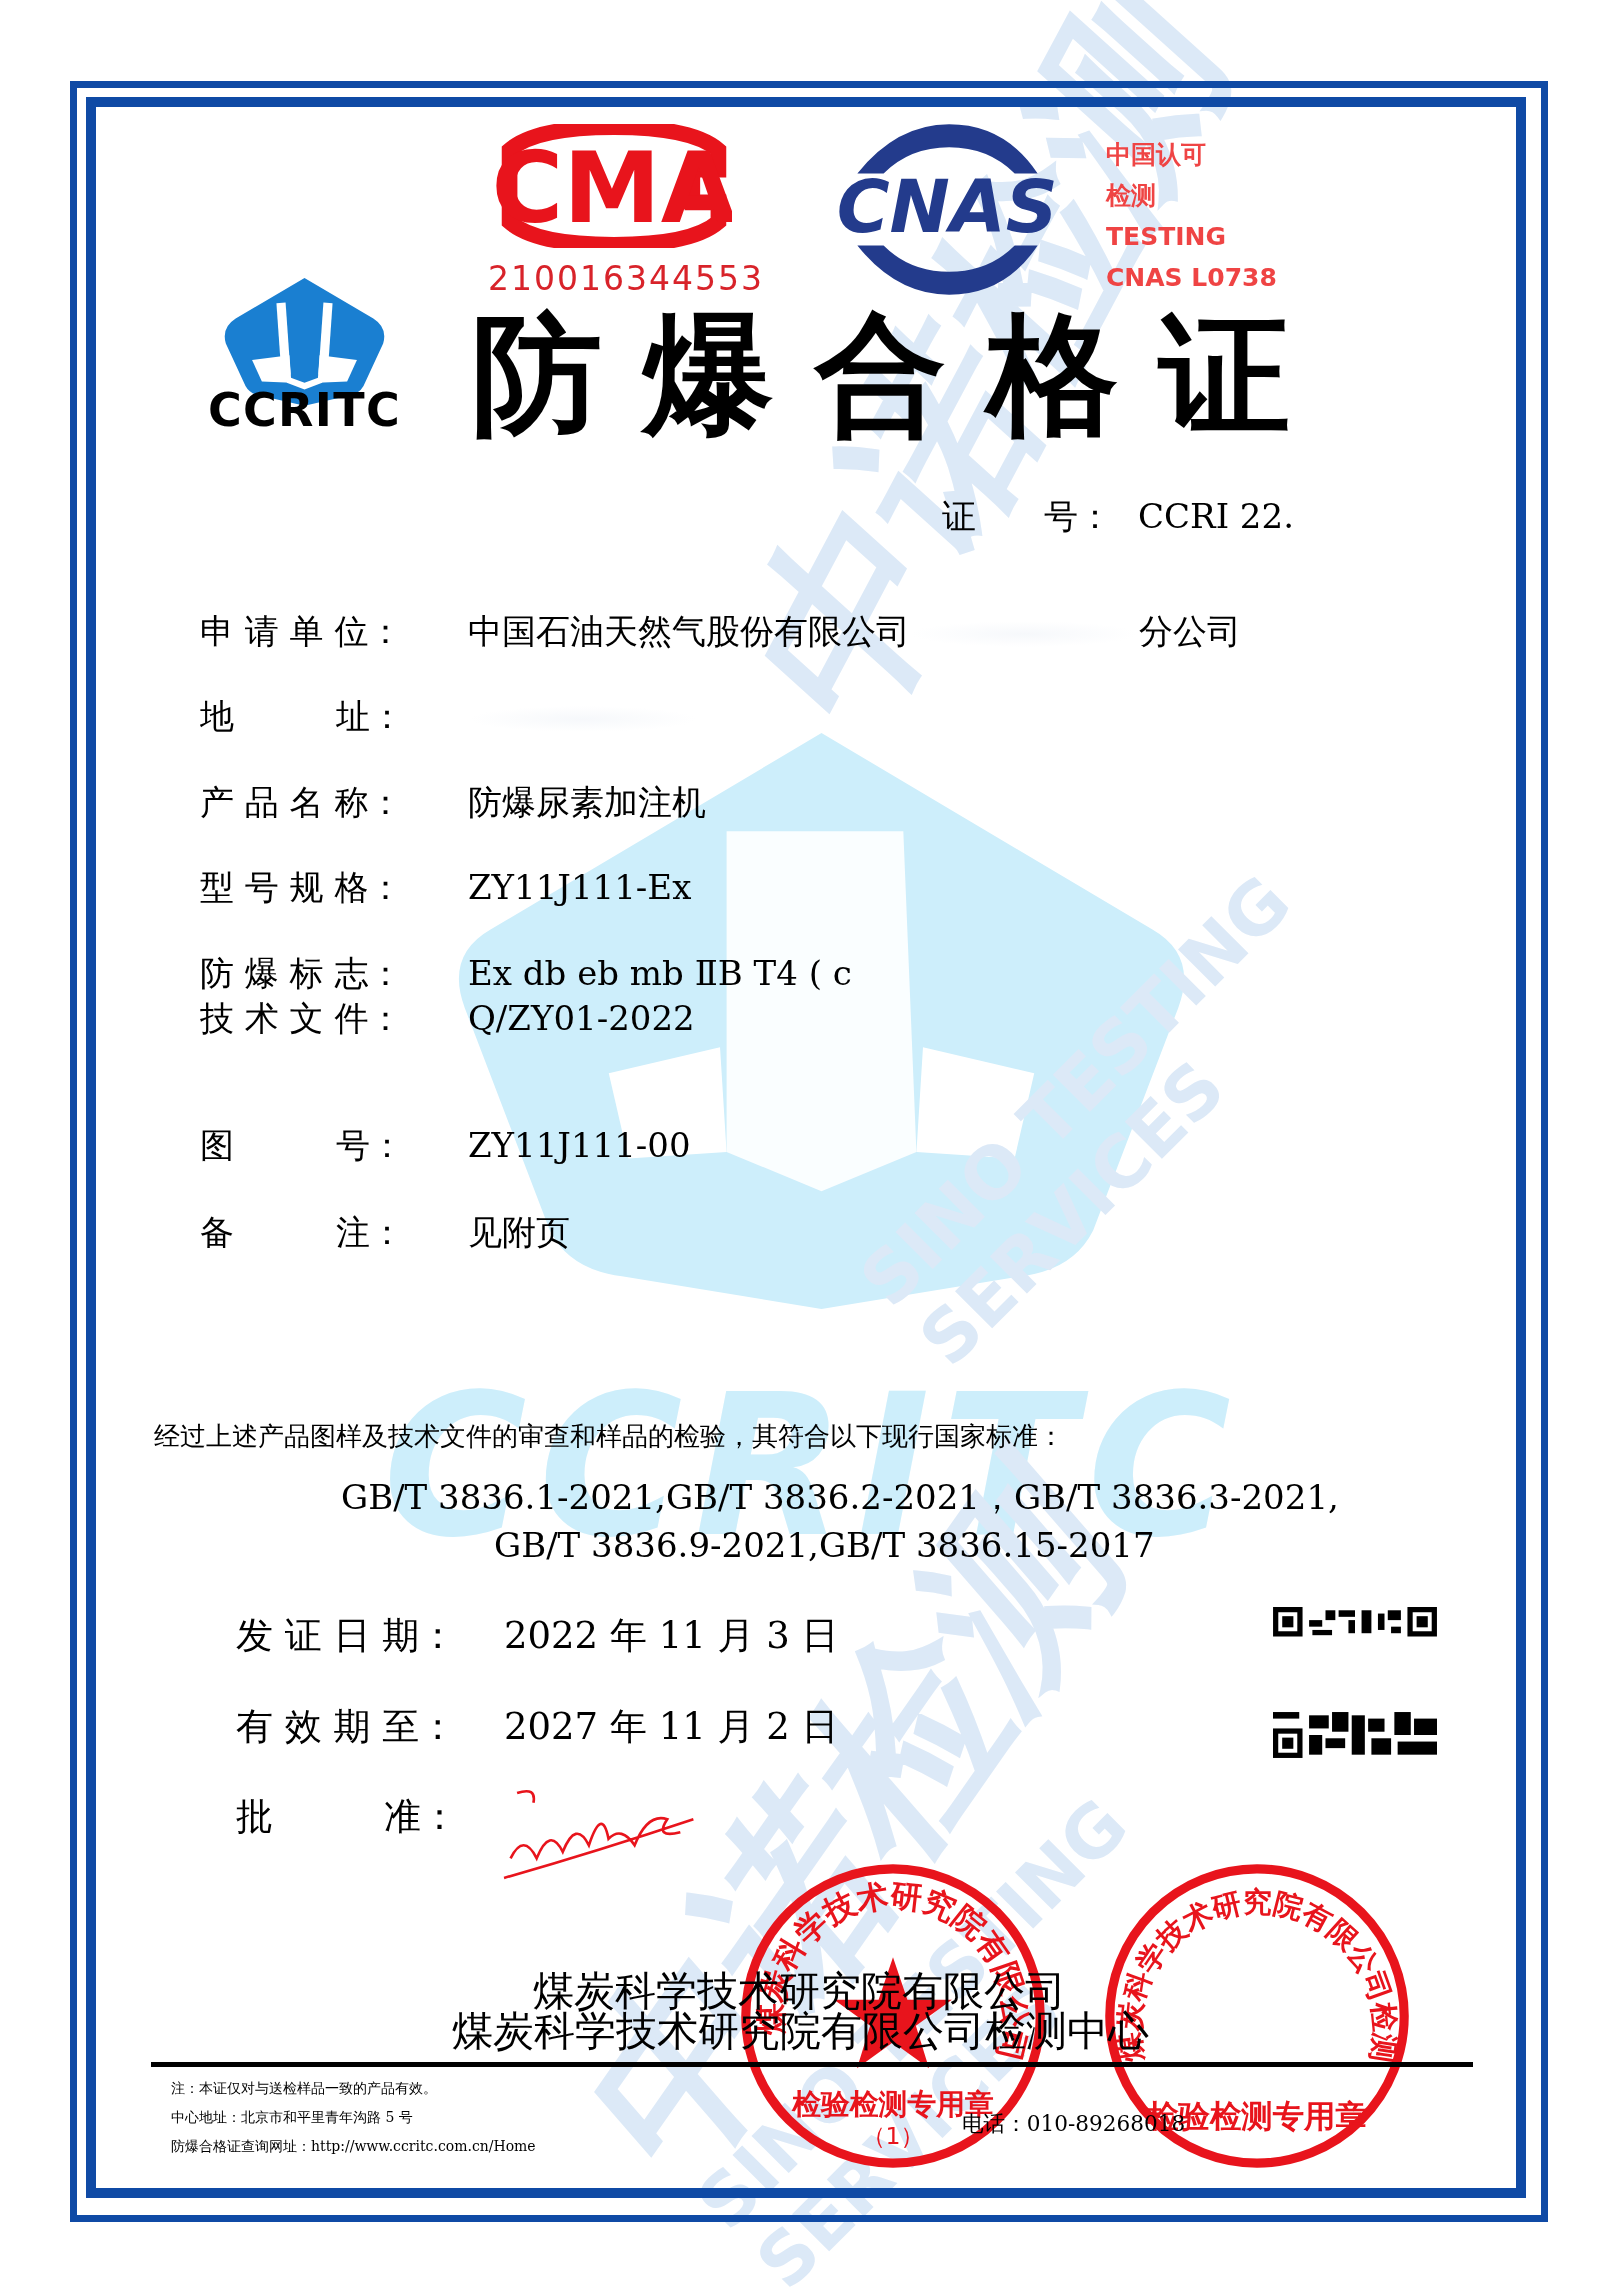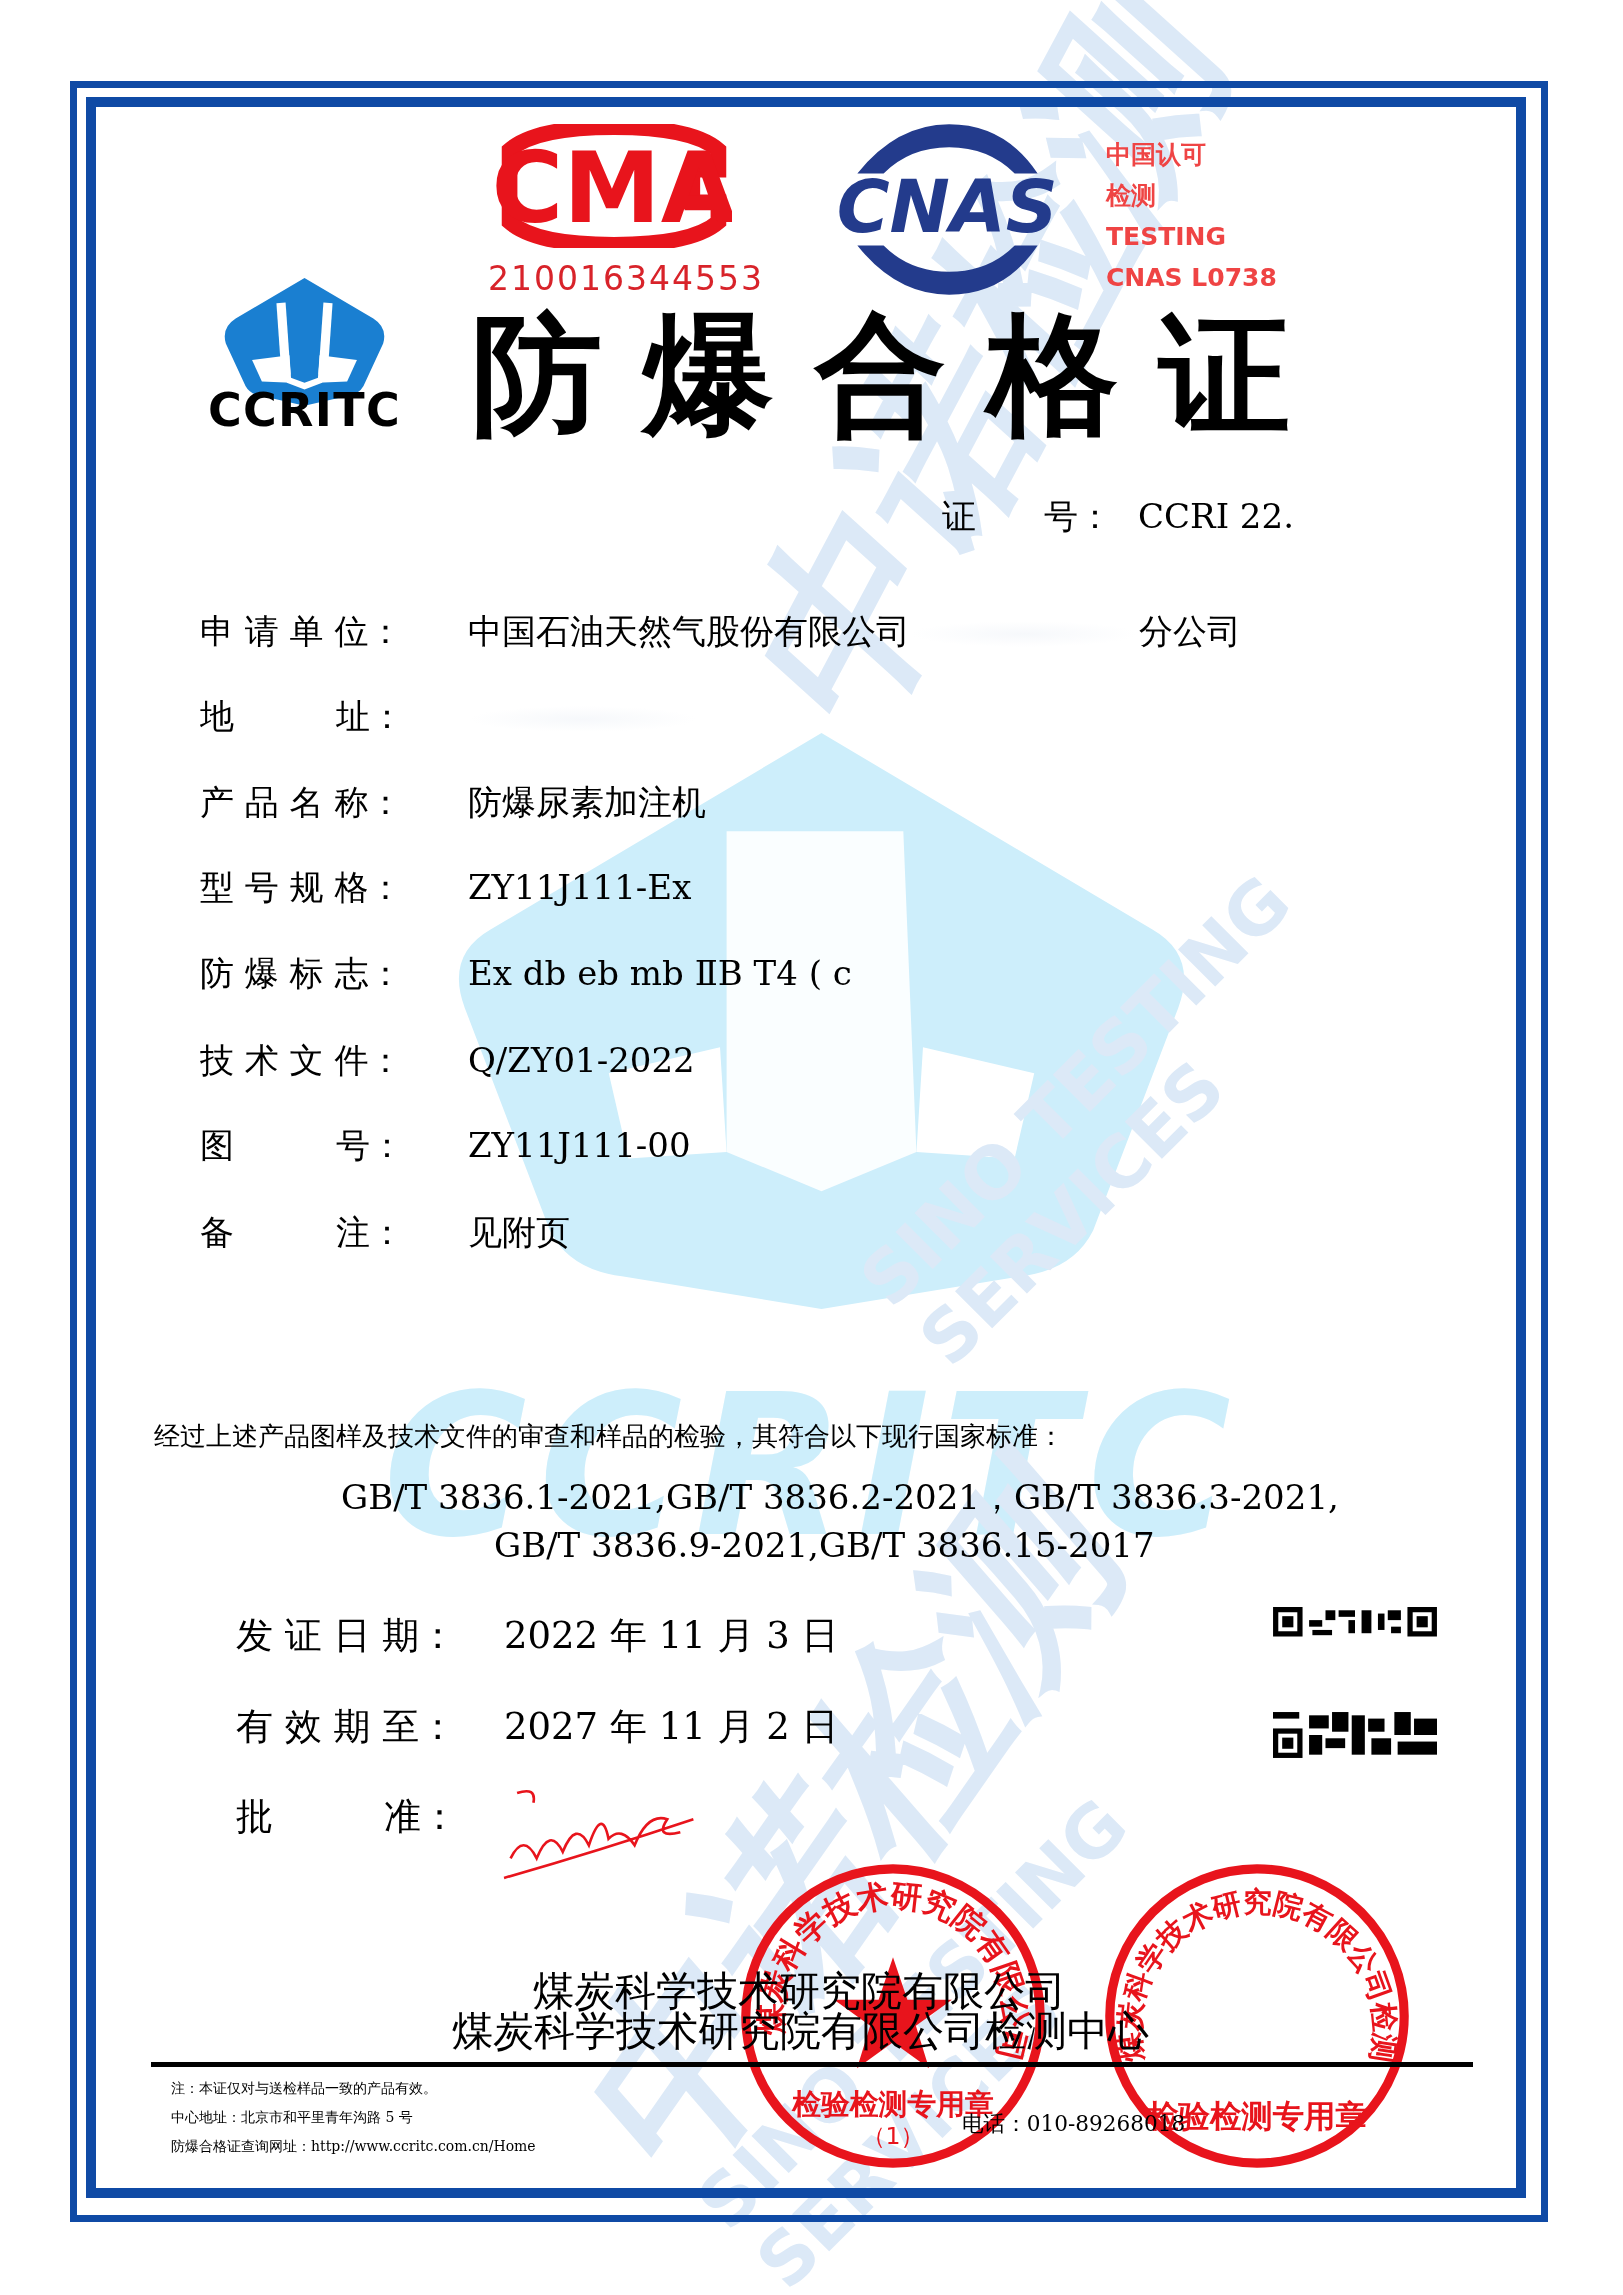--- a/index.html
+++ b/index.html
@@ -120,21 +120,21 @@
 </div>
 <div class="field" style="top:780px">
   <span class="lbl">产 品 名 称：</span><span class="val">防爆尿素加注机</span>
 </div>
 <div class="field" style="top:865px">
   <span class="lbl">型 号 规 格：</span><span class="val">ZY11J111-Ex</span>
 </div>
 <div class="field" style="top:951px">
   <span class="lbl">防 爆 标 志：</span><span class="val">Ex db eb mb ⅡB T4 ( c</span>
 </div>
-<div class="field" style="top:1038px">
+<div class="field" style="top:996px">
   <span class="lbl">技 术 文 件：</span><span class="val">Q/ZY01-2022</span>
 </div>
 <div class="field" style="top:1123px">
   <span class="lbl">图　　　号：</span><span class="val">ZY11J111-00</span>
 </div>
 <div class="field" style="top:1210px">
   <span class="lbl">备　　　注：</span><span class="val">见附页</span>
 </div>
 
 <div class="abs stmt">经过上述产品图样及技术文件的审查和样品的检验，其符合以下现行国家标准：</div>

